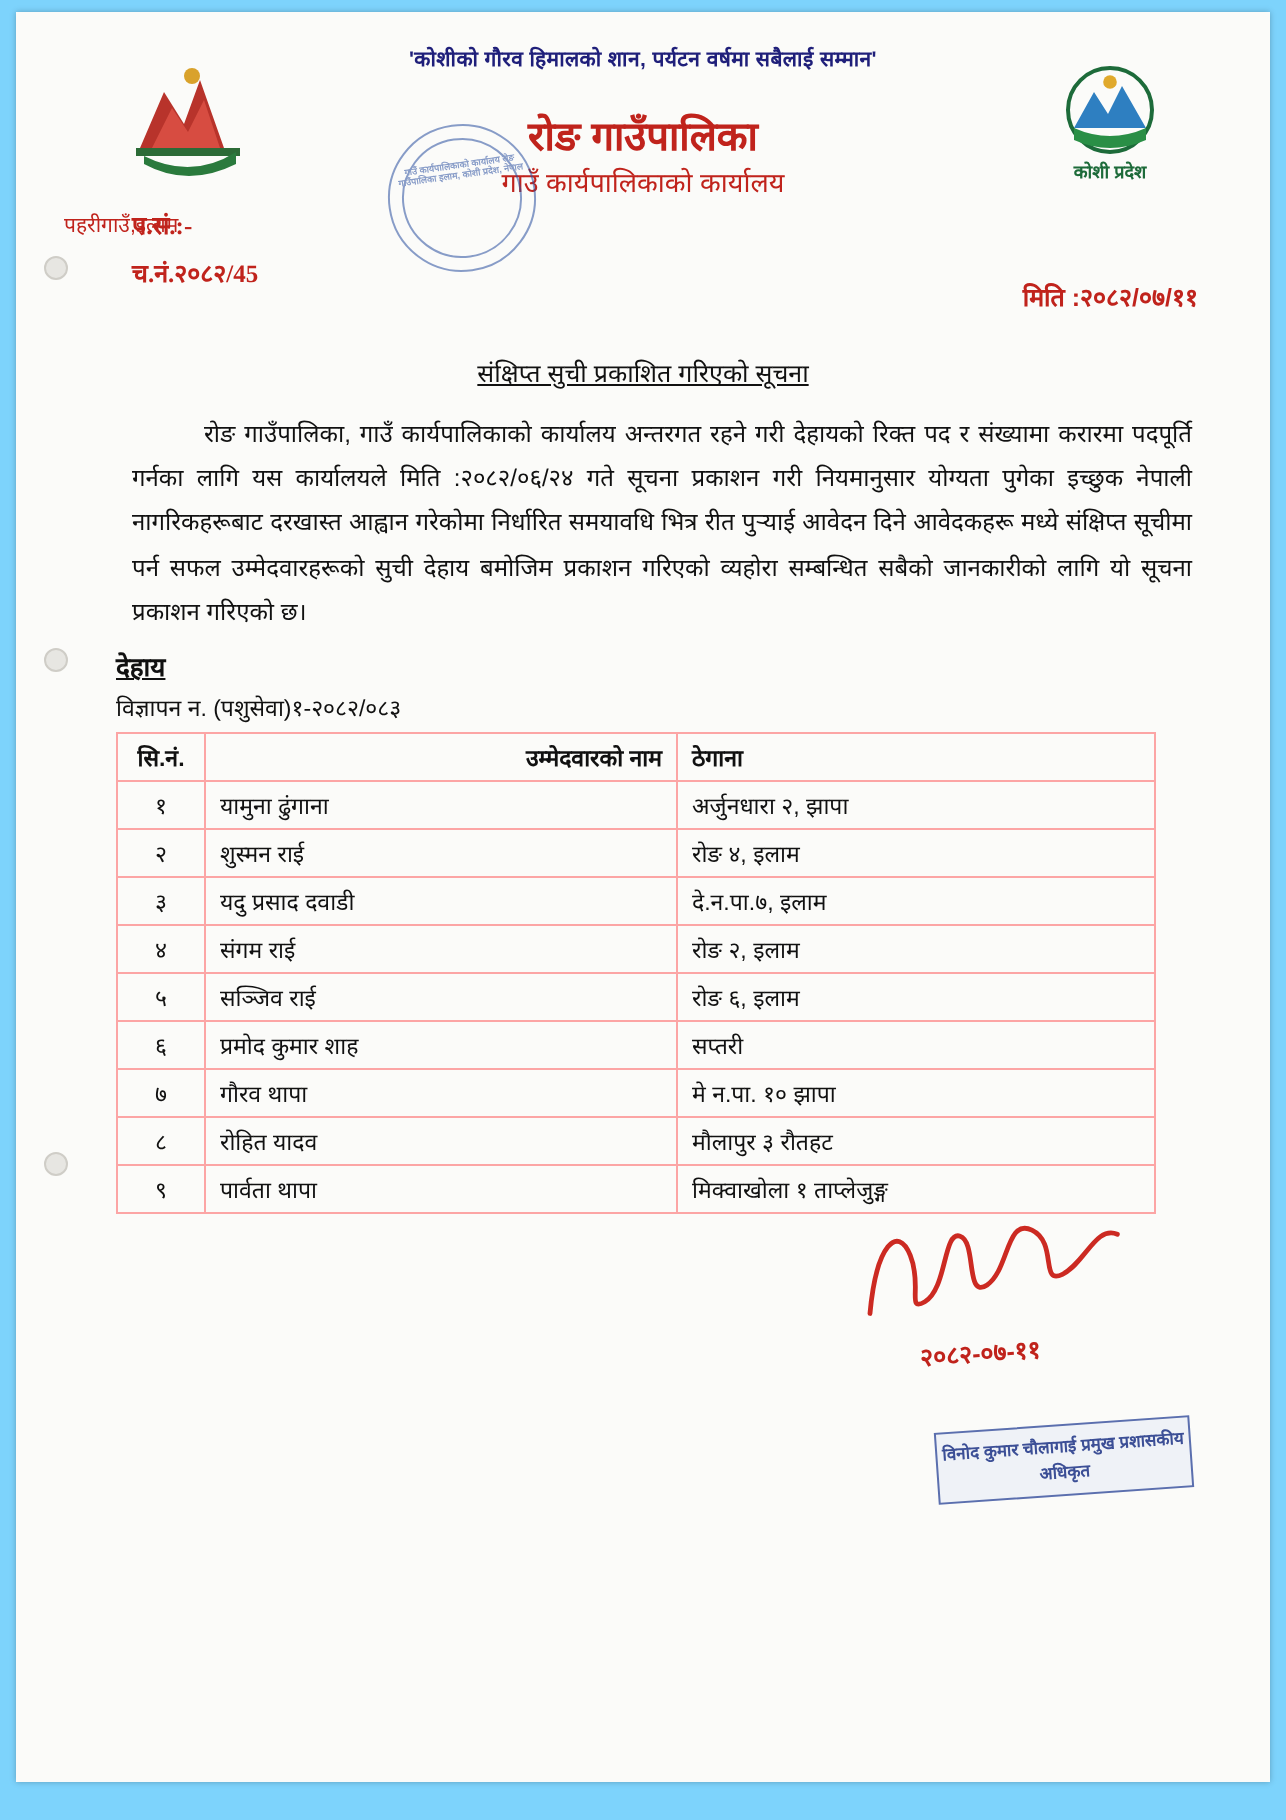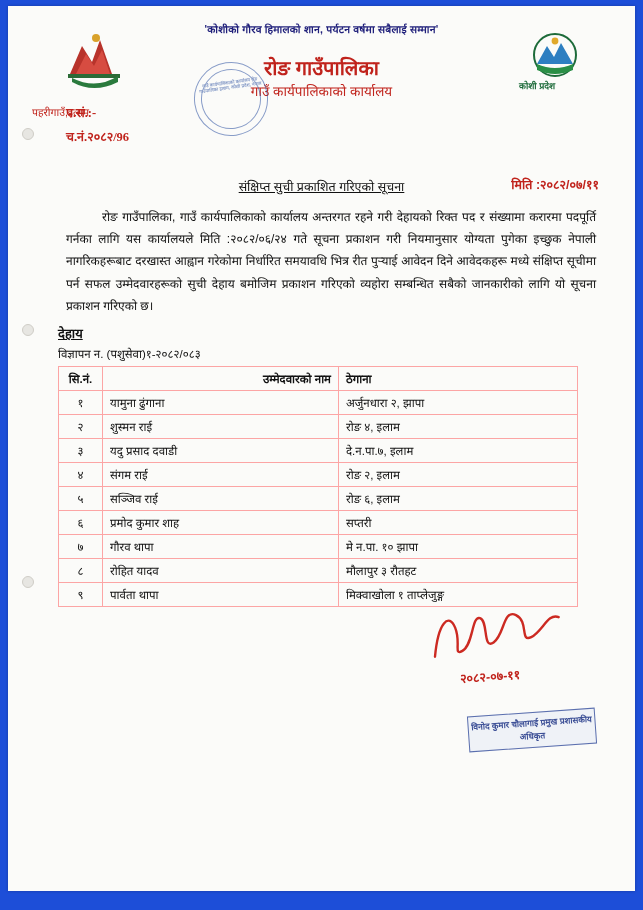--- a/index.html
+++ b/index.html
@@ -8,21 +8,21 @@
     background: #9b9b9b;
   }
   body {
     width: 643px; height: 910px;
     font-family: "Liberation Sans", sans-serif;
     overflow: hidden;
   }
   #page {
     position: relative;
     width: 643px; height: 910px;
-    background: #1d4ed8;
+    background: #7dd3fc;
   }
   
   #sheet {
     position: absolute;
     left: 8px; top: 6px;
     width: 627px; height: 885px;
     background: #fbfbf9;
     box-shadow: 0 0 3px rgba(0,0,0,0.25);
     overflow: hidden;
   }
@@ -76,20 +76,21 @@
   
   .emblem-left {
     position: absolute;
     left: 58px; top: 22px;
     width: 60px; height: 64px;
   }
   .emblem-right {
     position: absolute;
     right: 44px; top: 26px;
     width: 72px; height: 64px;
+    text-align: center;
   }
   .emblem-right .cap {
     font-size: 9px;
     font-weight: bold;
     color: #1d6b3a;
     margin-top: 1px;
   }
   
   .seal {
     position: absolute;
@@ -126,21 +127,20 @@
     font-weight: bold;
     line-height: 1.9;
     font-family: Liberation Serif, serif;
   }
   .date-block {
     position: absolute;
     right: 36px; top: 134px;
     color: #c0231c;
     font-size: 12.5px;
     font-weight: bold;
-    margin-top: 36px;
   }
 
   
   .notice-title {
     position: absolute;
     left: 0; top: 172px; width: 627px;
     text-align: center;
     font-size: 12.5px;
     font-weight: normal;
     color: #111;
@@ -265,21 +265,21 @@
         <circle cx="36" cy="23" r="21" fill="none" stroke="#1d6b3a" stroke-width="2"></circle>
         <path d="M18 32 L28 14 L35 25 L42 11 L54 32 Z" fill="#2e7fc1"></path>
         <path d="M18 32 q18 8 36 0 l0 6 q-18 8 -36 0 z" fill="#2a8f46"></path>
         <circle cx="36" cy="9" r="3.4" fill="#e0a92c"></circle>
       </svg>
       <div class="cap">कोशी प्रदेश</div>
     </div>
 
     <div class="ref-block">
       <div>प.सं.:-</div>
-      <div>च.नं.२०८२/96</div>
+      <div>च.नं.२०८२/45</div>
     </div>
 
     <div class="date-block">मिति :२०८२/०७/११</div>
 
     <div class="notice-title">संक्षिप्त सुची प्रकाशित गरिएको सूचना</div>
     <div class="body-para">रोङ गाउँपालिका, गाउँ कार्यपालिकाको कार्यालय अन्तरगत रहने गरी देहायको रिक्त पद र संख्यामा करारमा पदपूर्ति गर्नका लागि यस कार्यालयले मिति :२०८२/०६/२४ गते सूचना प्रकाशन गरी नियमानुसार योग्यता पुगेका इच्छुक नेपाली नागरिकहरूबाट दरखास्त आह्वान गरेकोमा निर्धारित समयावधि भित्र रीत पुर्‍याई आवेदन दिने आवेदकहरू मध्ये संक्षिप्त सूचीमा पर्न सफल उम्मेदवारहरूको सुची देहाय बमोजिम प्रकाशन गरिएको व्यहोरा सम्बन्धित सबैको जानकारीको लागि यो सूचना प्रकाशन गरिएको छ।</div>
 
     <div class="dehaya">देहाय</div>
     <div class="advert-line">विज्ञापन न. (पशुसेवा)१-२०८२/०८३</div>
 

